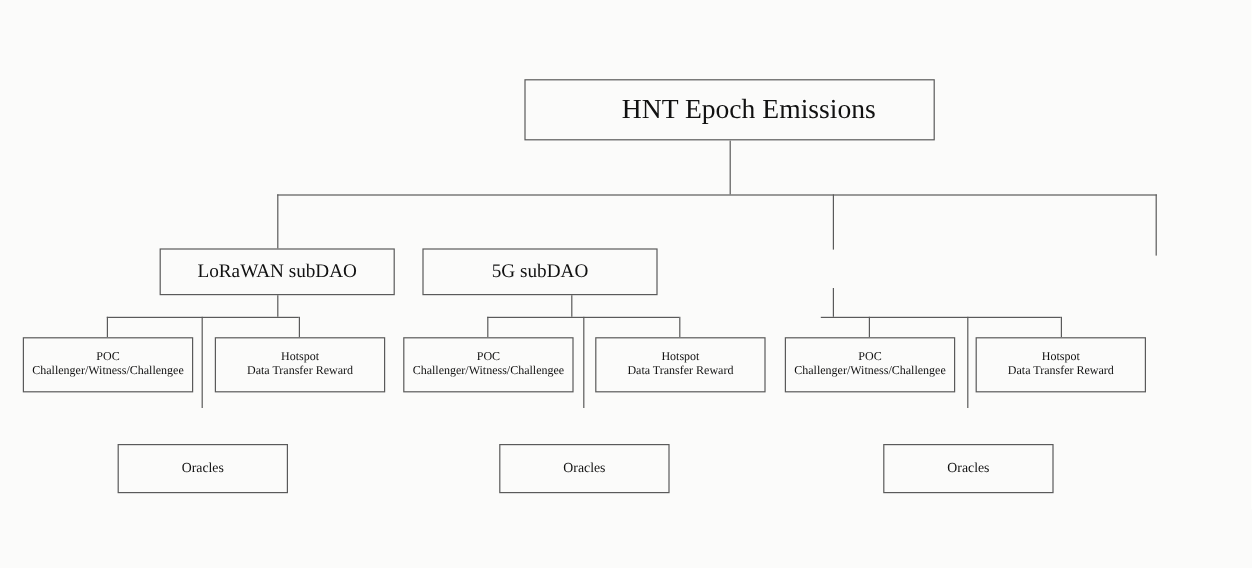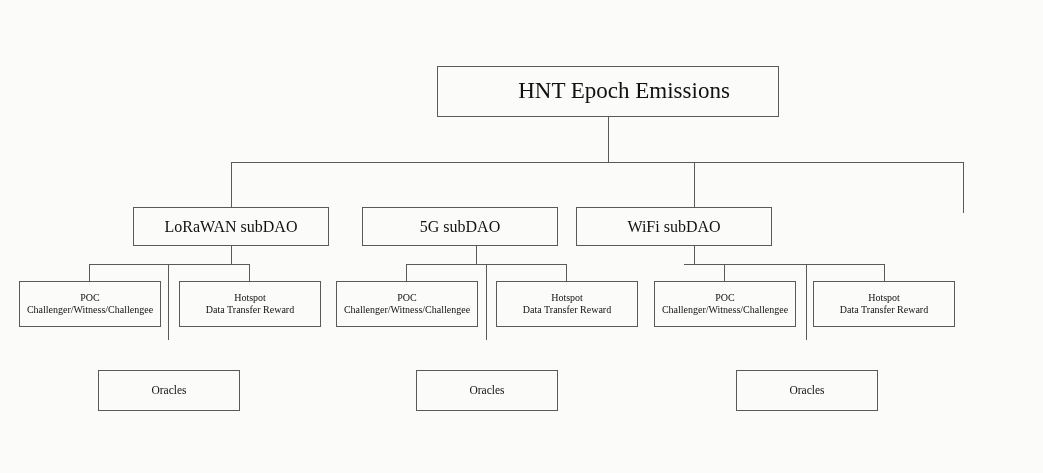--- a/index.html
+++ b/index.html
@@ -82,27 +82,24 @@
   <div class="edge edge-v" style="left:806px; top:264px; height:76px;"></div>
 
   <div class="node node-root" style="left:437px; top:66px; width:342px; height:51px;padding-left:32px;">
     <span class="ln">HNT Epoch Emissions</span>
   </div>
 
   <div class="node node-sub" style="left:133px; top:207px; width:196px; height:39px;">
     <span class="ln">LoRaWAN subDAO</span>
   </div>
 
-  <div class="node node-sub" style="left:362px; top:207px; width:196px; height:39px;">
+  <div class="node node-sub" style="left:352px; top:207px; width:196px; height:39px;">
     <span class="ln">5G subDAO</span>
   </div>
 
-  <div class="node node-sub" style="left:576px; top:207px; width:196px; height:39px;">
-    <span class="ln">WiFi subDAO</span>
-  </div>
 
 
   <div class="node node-leaf" style="left:19px; top:281px; width:142px; height:46px;">
     <span class="ln">POC</span>
     <span class="ln">Challenger/Witness/Challengee</span>
   </div>
   <div class="node node-leaf" style="left:179px; top:281px; width:142px; height:46px;">
     <span class="ln">Hotspot</span>
     <span class="ln">Data Transfer Reward</span>
   </div>

